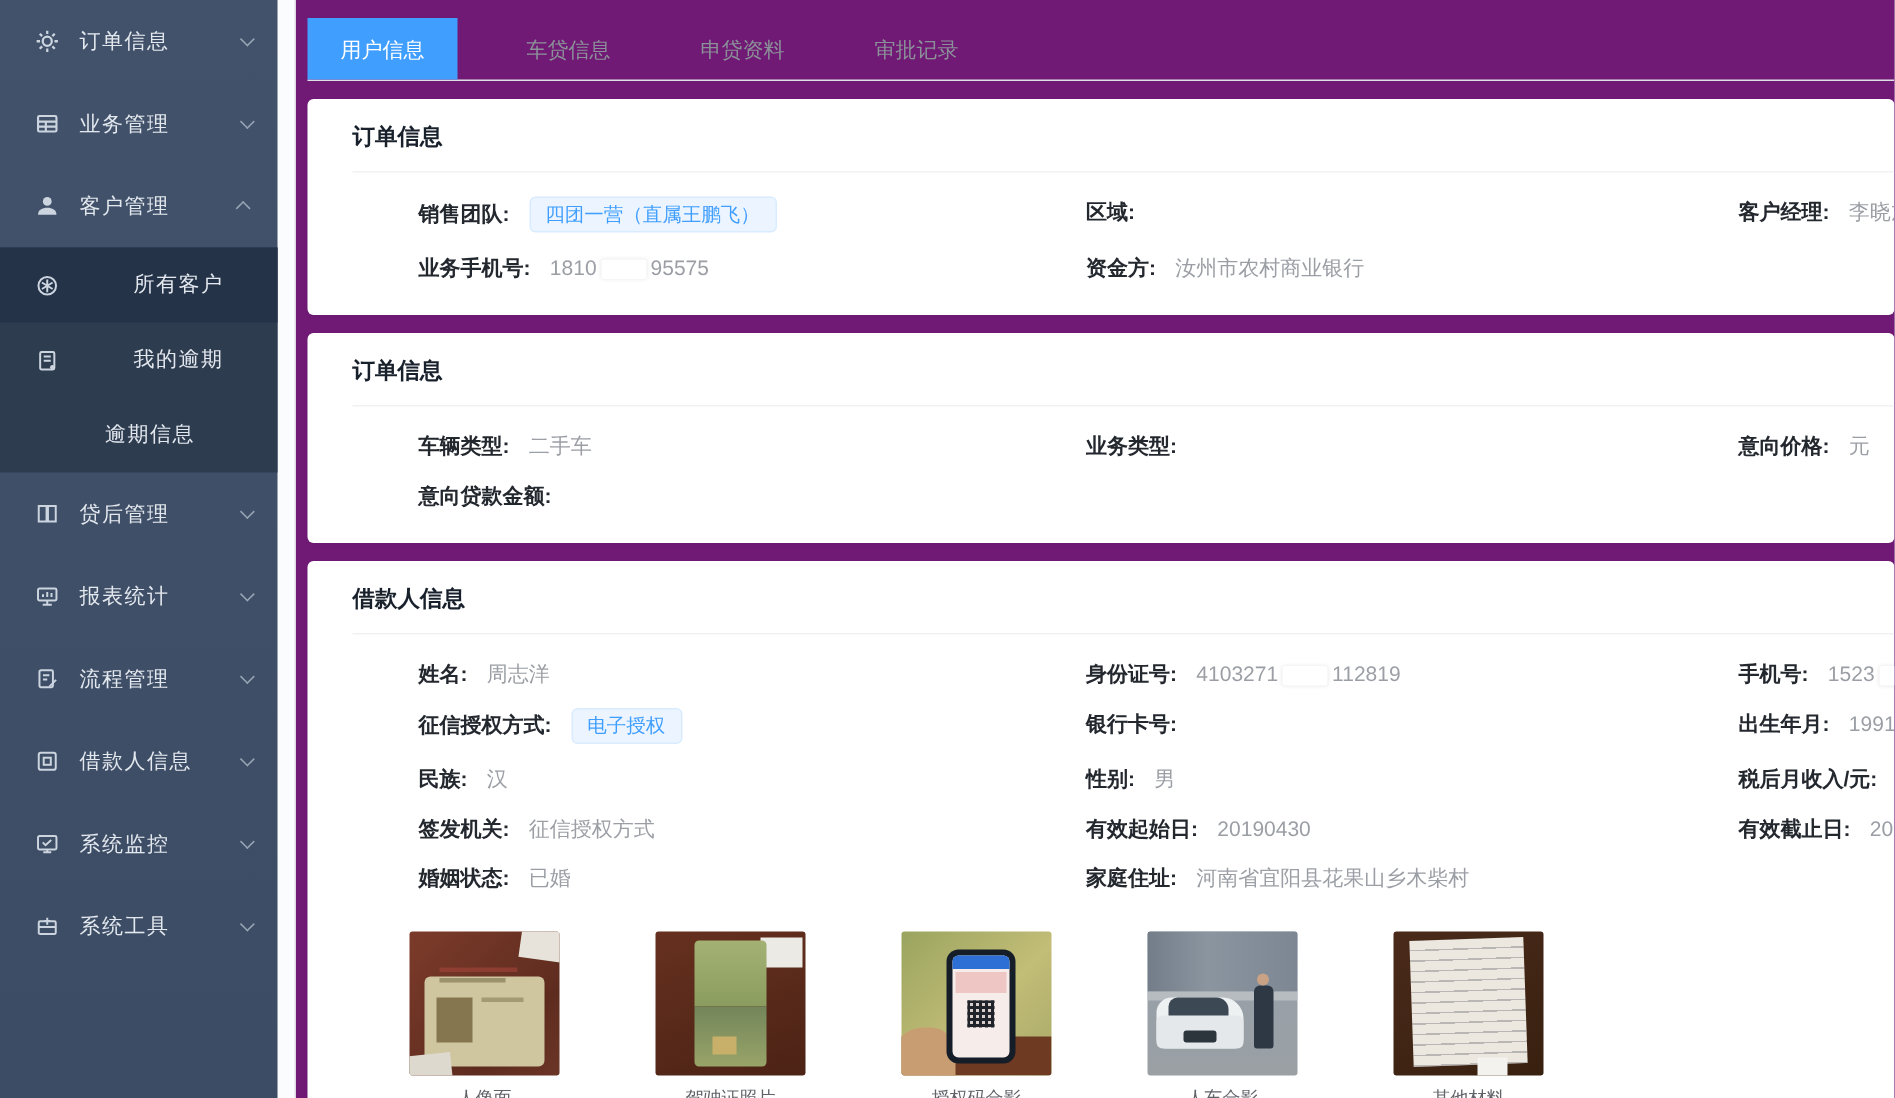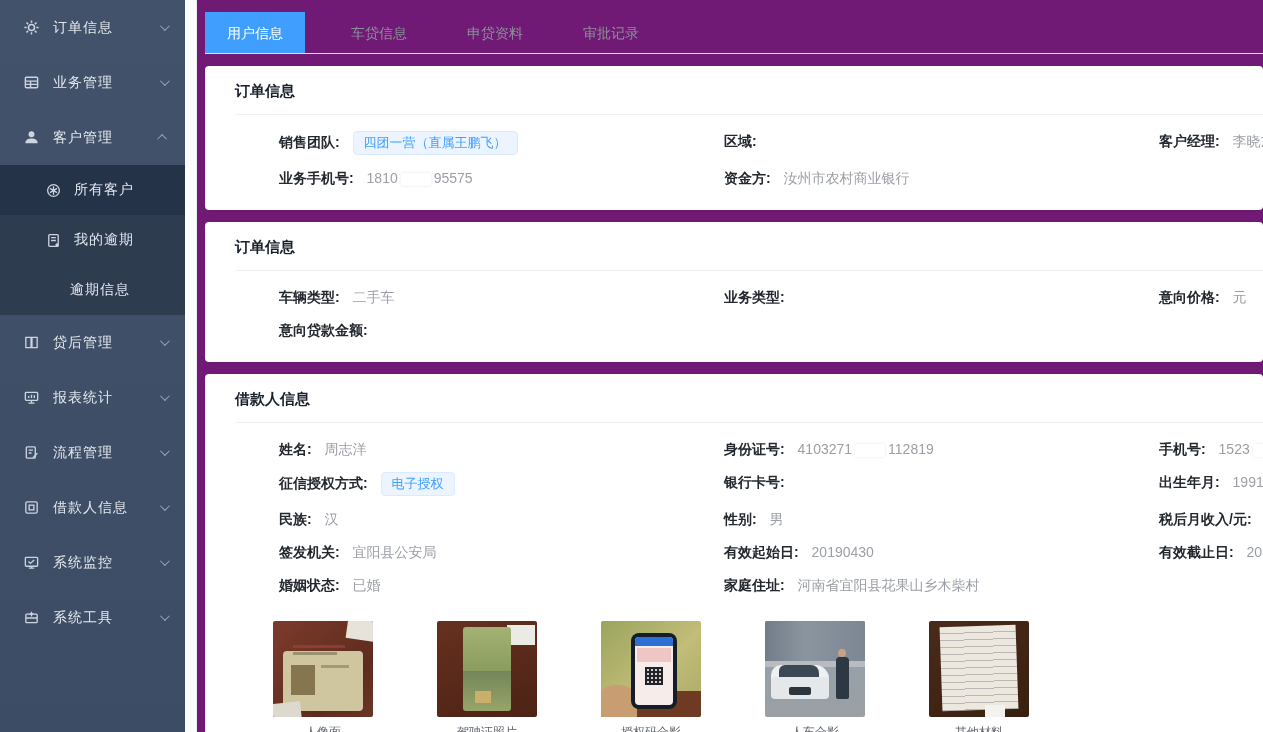--- a/index.html
+++ b/index.html
@@ -22,22 +22,22 @@
   .si-icon { width:18px; height:18px; margin-right:13px; flex:0 0 18px; display:inline-flex; align-items:center; justify-content:center; }
   .si-icon svg { width:17px; height:17px; }
   .si-label { flex:1; color:#e3e8ee; }
   .chev {
     width:7px; height:7px; border-right:1.5px solid #98a5b5; border-bottom:1.5px solid #98a5b5;
     transform:rotate(45deg) translateY(-2px);
   }
   .chev.up { transform:rotate(-135deg) translateY(-2px); }
   .submenu { background:#2e3c50; }
   .sub-item {
-    display:flex; align-items:center; height:50px; padding:0 18px 0 44px;
-    cursor:pointer; font-size:14px; letter-spacing:1px; color:#dfe5ec;
+    display:flex; align-items:center; height:50px; padding:0 18px 0 22px;
+    cursor:pointer; font-size:14px; letter-spacing:1px; color:#dfe5ec;gap:37px;
   }
   .sub-item.active { background:#253349; }
   .sub-item .si-icon { margin-right:12px; }
   .sub-item.noicon { padding-left:70px;justify-content:flex-end; }
 
   
   .scroll-strip {
     position:absolute; left:185px; top:0; width:12px; height:100%;
     background:#fbfcfd; border-right:1px solid #ecedf0; z-index:2;
   }
@@ -359,21 +359,21 @@
       <div class="field">
         <span class="fl">性别:</span>
         <span class="fv">男</span>
       </div>
       <div class="field">
         <span class="fl">税后月收入/元:</span>
         <span class="fv">10000</span>
       </div>
       <div class="field">
         <span class="fl">签发机关:</span>
-        <span class="fv">宜阳县公安局</span>
+        <span class="fv">征信授权方式</span>
       </div>
       <div class="field">
         <span class="fl">有效起始日:</span>
         <span class="fv">20190430</span>
       </div>
       <div class="field">
         <span class="fl">有效截止日:</span>
         <span class="fv">20390430</span>
       </div>
       <div class="field">

